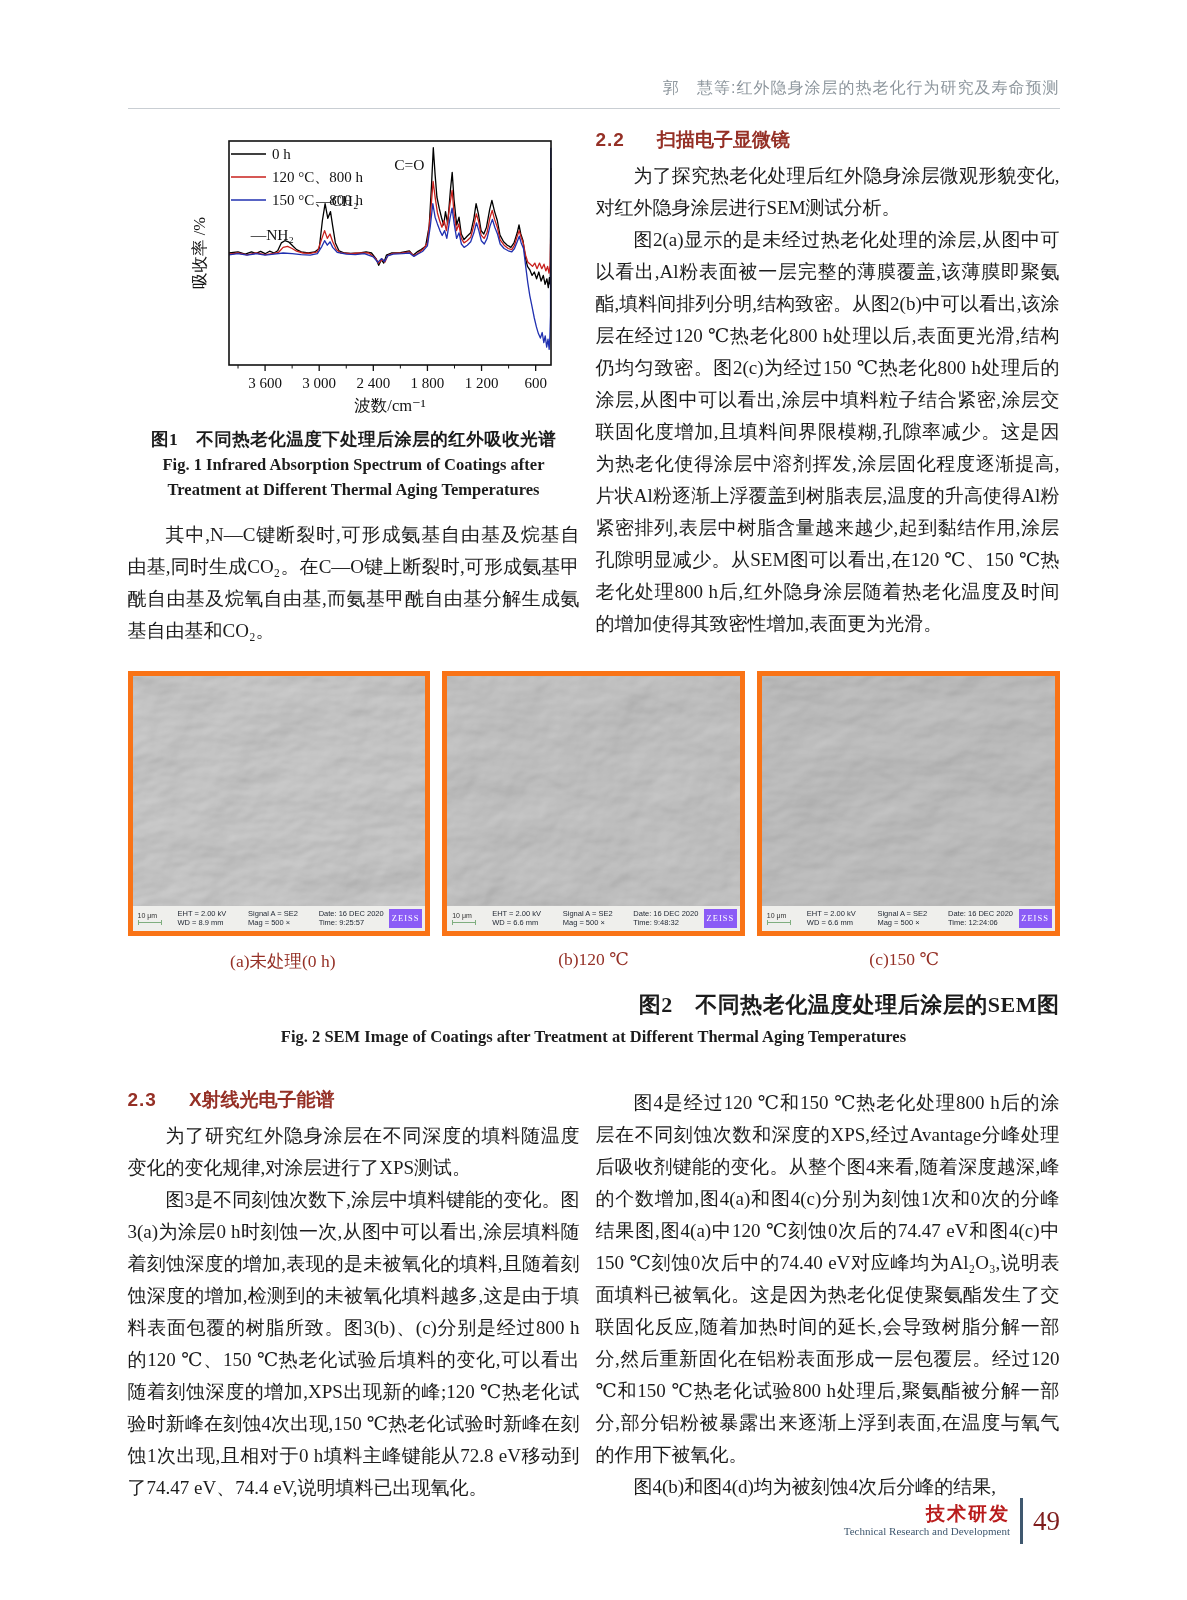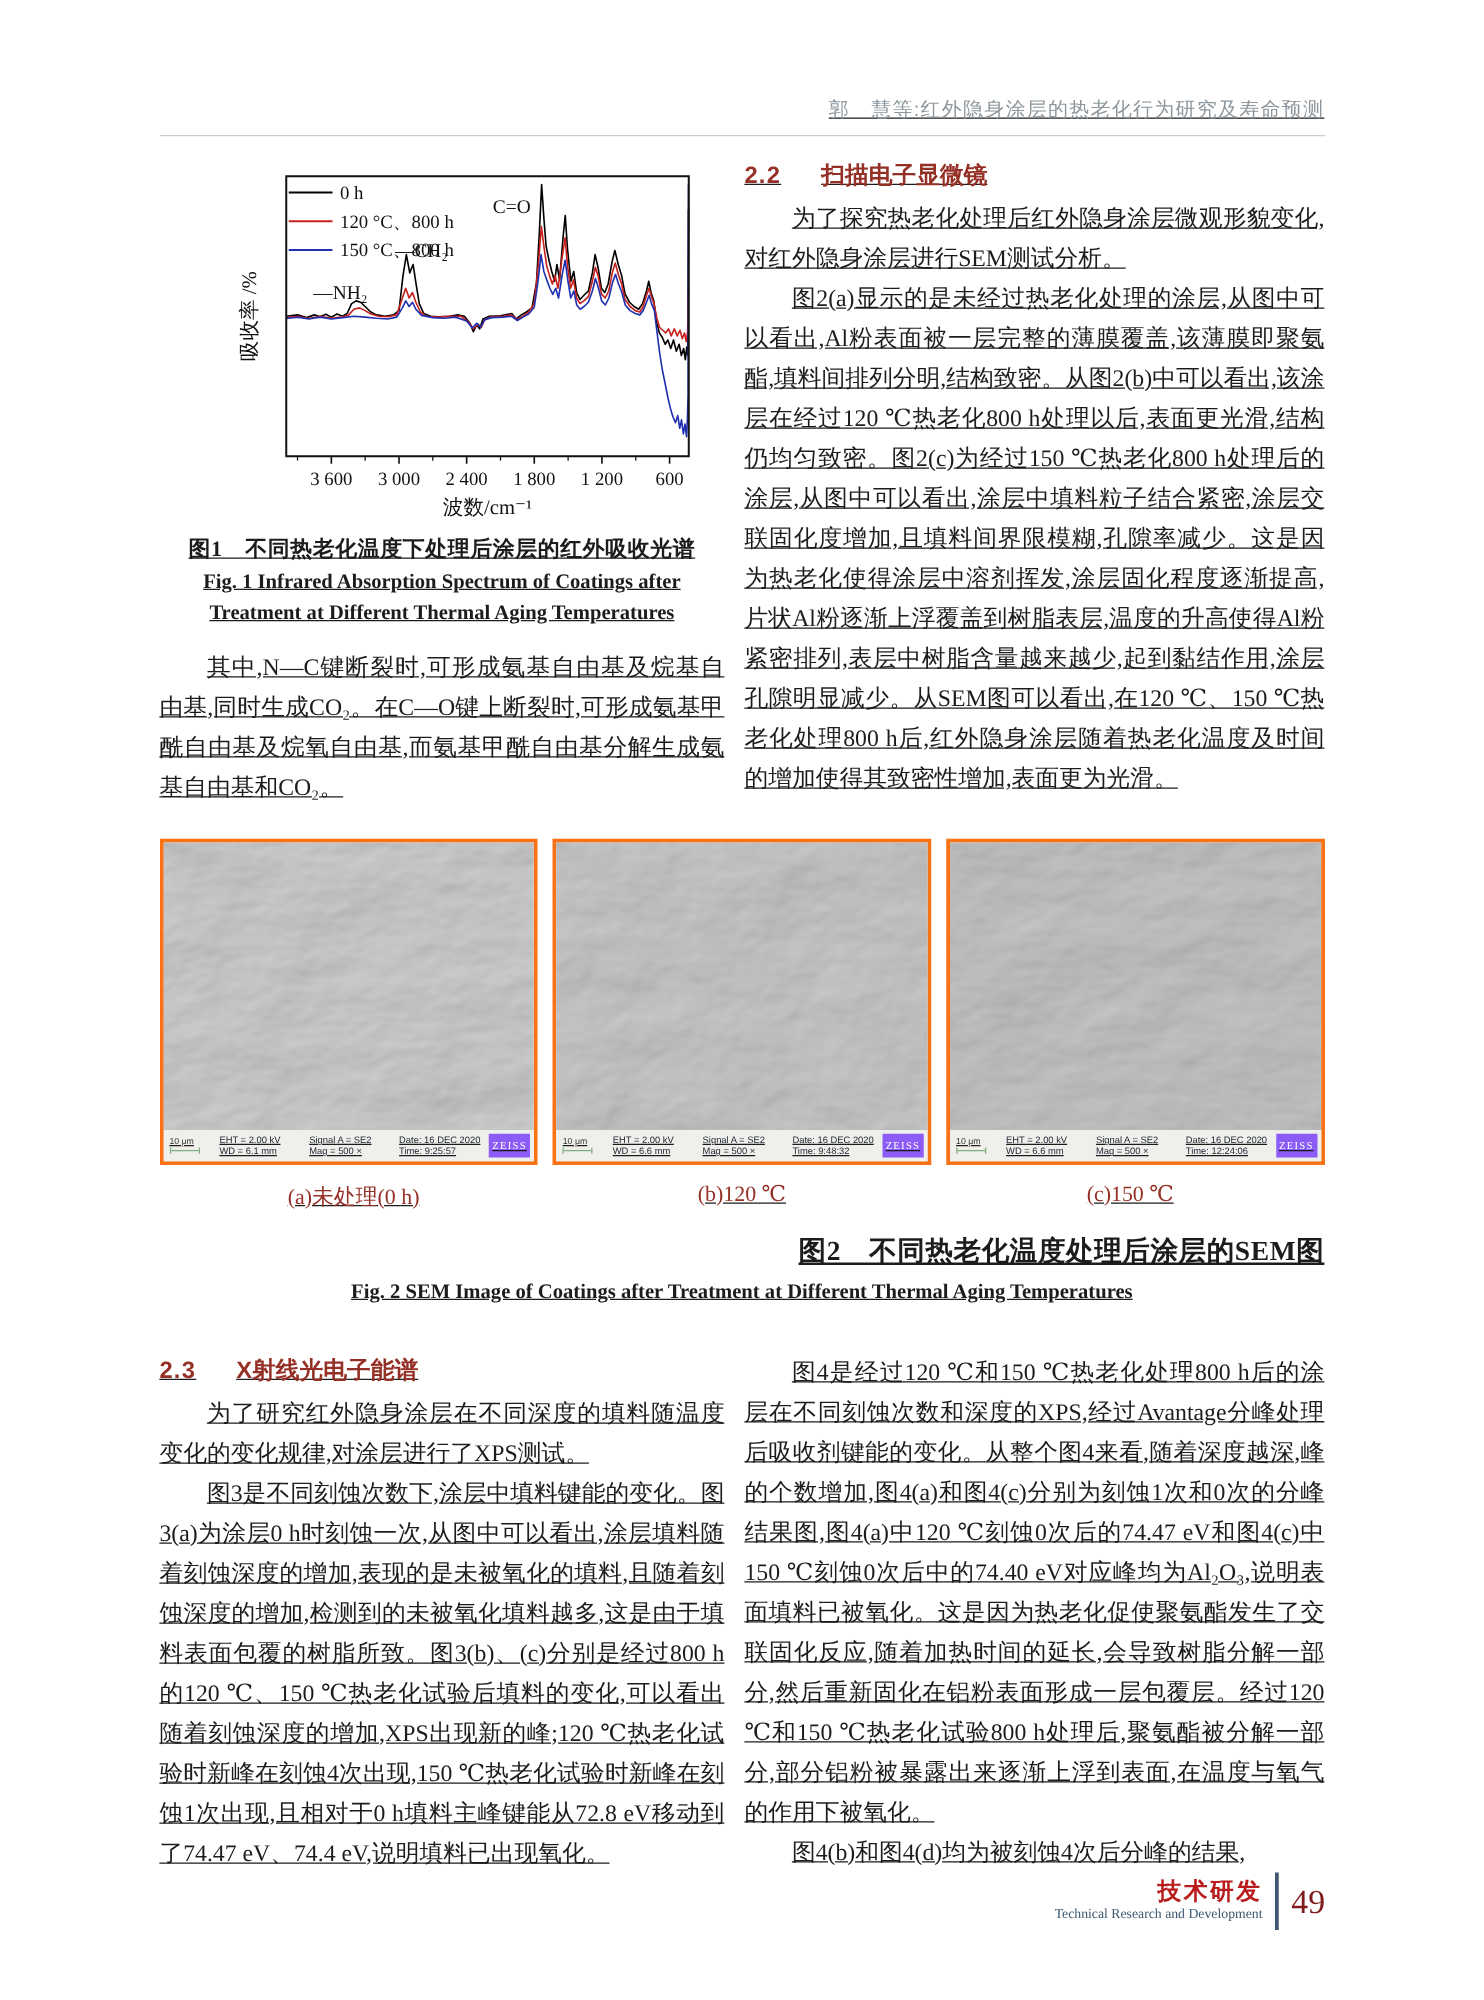--- a/index.html
+++ b/index.html
@@ -1,17 +1,17 @@
 <!DOCTYPE html>
 <html><head>
 <meta charset="utf-8">
 <style>
   html,body{margin:0;padding:0;background:#ffffff;}
   .page{position:relative;width:1187px;height:1600px;background:#fff;overflow:hidden;
-        font-family:"Liberation Serif","DejaVu Serif",serif;color:#1c1c1c;text-decoration:underline;}
+        font-family:"Liberation Serif","DejaVu Serif",serif;color:#1c1c1c;}
   .content{width:932px;margin:0 auto;}
   
   .runhead{padding-top:78px;}
   .runhead-inner{border-bottom:1.5px solid #c9ced3;padding-bottom:9px;text-align:right;
       color:#8d969d;font-size:16px;font-family:"Liberation Sans","DejaVu Sans",sans-serif;letter-spacing:1px;}
   
   .cols{display:flex;gap:16px;}
   .cols-top{margin-top:18px;}
   .cols-bottom{margin-top:40px;justify-content:center;}
   .colL{width:452px;flex:0 0 452px;}
@@ -23,21 +23,21 @@
   .cap-en{font-weight:bold;font-size:16.5px;line-height:1.5;margin-top:2px;font-family:"Liberation Serif",serif;}
   
   .para{font-size:19px;line-height:32px;text-align:justify;text-indent:2em;margin:0;}
   .colL .para-after-fig{margin-top:16px;}
   
   .sec-head{color:#953026;font-family:"Liberation Sans","DejaVu Sans",sans-serif;
       font-weight:bold;font-size:19px;margin:0 0 7px 0;display:flex;gap:32px;align-items:baseline;}
   .sec-head .sec-no{letter-spacing:1px;}
   
   .semrow{display:flex;gap:12px;margin-top:24px;}
-  .sem{flex:1;min-width:0;border:3px solid #f97316;}
+  .sem{flex:1;min-width:0;border:5px solid #f97316;}
   .sem svg.semimg{display:block;width:100%;height:230px;}
   .sem-bar{height:25px;background:#efefec;display:flex;align-items:center;padding:0 3px;
       font-family:"Liberation Sans","DejaVu Sans",sans-serif;color:#1d2430;}
   .sb-scale{width:40px;display:flex;flex-direction:column;align-items:flex-start;gap:1px;padding-left:2px;}
   .sb-scale .sb-txt{font-size:7px;line-height:7px;color:#333;}
   .sb-bar{width:22px;height:5px;border-left:1px solid #7fae7f;border-right:1px solid #7fae7f;
       position:relative;}
   .sb-bar:after{content:"";position:absolute;left:0;right:0;top:2px;border-top:1px solid #7fae7f;}
   .mcol{flex:1;display:flex;flex-direction:column;justify-content:center;font-size:7.5px;line-height:9px;white-space:nowrap;}
   .zeiss{width:33px;height:19px;background:#8b5cf6;color:#fff;display:flex;align-items:center;justify-content:center;
@@ -138,21 +138,21 @@
           </filter>
           <rect width="300" height="230" fill="#8a8a8a" filter="url(#semf1)"></rect>
         </svg>
         <div class="sem-bar">
           <div class="sb-scale">
             <span class="sb-txt">10 μm</span>
             <span class="sb-bar"></span>
           </div>
           <div class="mcol">
             <span>EHT = 2.00 kV</span>
-            <span>WD = 6.1 mm</span>
+            <span>WD = 8.9 mm</span>
           </div>
           <div class="mcol">
             <span>Signal A = SE2</span>
             <span>Mag = 500 ×</span>
           </div>
           <div class="mcol">
             <span>Date: 16 DEC 2020</span>
             <span>Time: 9:25:57</span>
           </div>
           <div class="zeiss">ZEISS</div>

